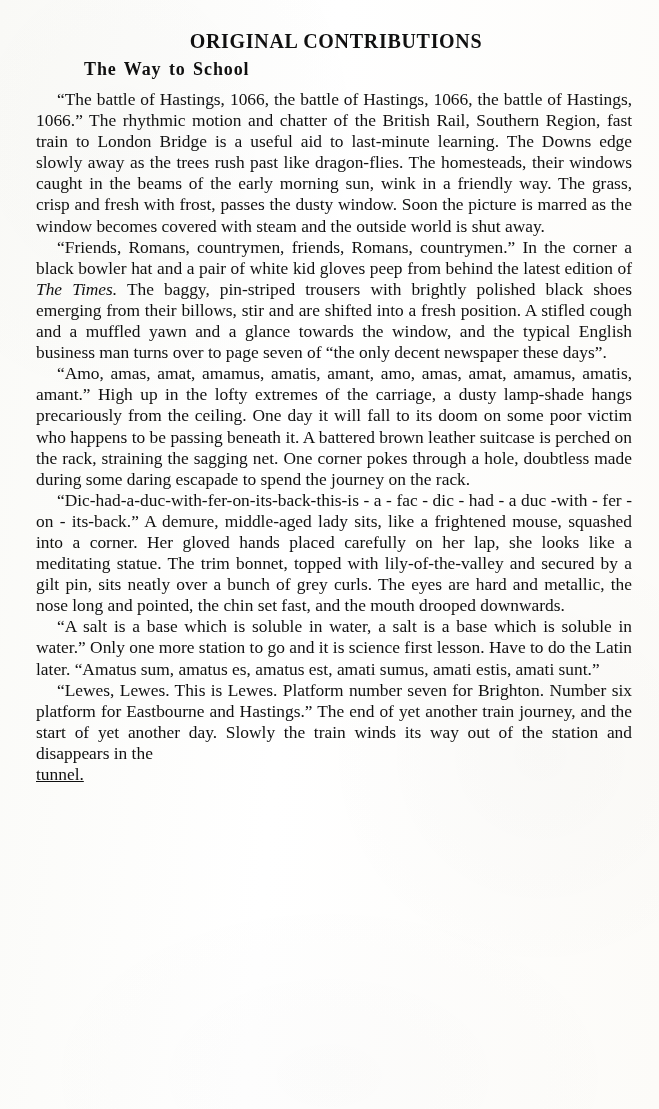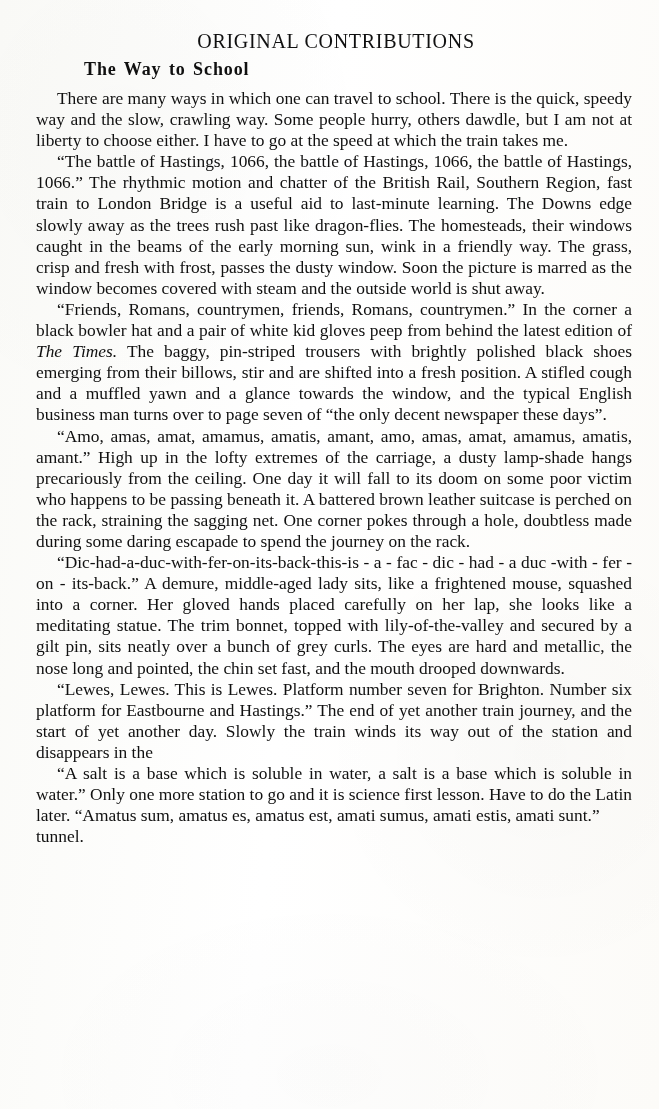--- a/index.html
+++ b/index.html
@@ -39,21 +39,21 @@
     z-index: 1;
     padding: 0;
   }
 
   .section-title {
     position: absolute;
     left: 36px;
     top: 30px;
     width: 600px;
     text-align: center;
-    font-weight: normal;
+    font-weight: bold;
     font-size: 20px;
     letter-spacing: 0.7px;
     line-height: 22px;
     font-family: "Liberation Serif", "DejaVu Serif", serif;
     text-rendering: optimizeLegibility;
   }
 
   .article-title {
     position: absolute;
     left: 36px;
@@ -98,50 +98,50 @@
   .byline-line {
     margin: 0;
     padding: 0;
     font-size: 17.4px;
     line-height: 21.1px;
     position: relative;
     text-indent: 0;
   }
   .byline-line .tail {
     display: inline-block;
+    text-decoration: underline;
   }
   .byline-line .byline {
     float: right;
     padding-right: 18px;
   }
 </style>
 </head>
 <body>
 
 <div class="page">
   <div class="content">
 
     <div class="section-title">ORIGINAL CONTRIBUTIONS</div>
 
     <div class="article-title">The Way to School</div>
 
     <div class="body-block">
 
-      <p class="para">There are many ways in which one can travel to school.  There is the quick, speedy way and the slow, crawling way.  Some people hurry, others dawdle, but I am not at liberty to choose either.  I have to go at the speed at which the train takes me.</p>
 
       <p class="para gap">“The battle of Hastings, 1066, the battle of Hastings, 1066, the battle of Hastings, 1066.”  The rhythmic motion and chatter of the British Rail, Southern Region, fast train to London Bridge is a useful aid to last-minute learning.  The Downs edge slowly away as the trees rush past like dragon-flies.  The homesteads, their windows caught in the beams of the early morning sun, wink in a friendly way.  The grass, crisp and fresh with frost, passes the dusty window.  Soon the picture is marred as the window becomes covered with steam and the outside world is shut away.</p>
 
       <p class="para gap"><span>“Friends, Romans, countrymen, friends, Romans, countrymen.”  In the corner a black bowler hat and a pair of white kid gloves peep from behind the latest edition of </span><span class="italic">The Times.</span><span>  The baggy, pin-striped trousers with brightly polished black shoes emerging from their billows, stir and are shifted into a fresh position.  A stifled cough and a muffled yawn and a glance towards the window, and the typical English business man turns over to page seven of “the only decent newspaper these days”.</span></p>
 
       <p class="para gap">“Amo, amas, amat, amamus, amatis, amant, amo, amas, amat, amamus, amatis, amant.”  High up in the lofty extremes of the carriage, a dusty lamp-shade hangs precariously from the ceiling.  One day it will fall to its doom on some poor victim who happens to be passing beneath it.  A battered brown leather suitcase is perched on the rack, straining the sagging net.  One corner pokes through a hole, doubtless made during some daring escapade to spend the journey on the rack.</p>
 
       <p class="para gap">“Dic-had-a-duc-with-fer-on-its-back-this-is - a - fac - dic - had - a duc -with - fer - on - its-back.”  A demure, middle-aged lady sits, like a frightened mouse, squashed into a corner.  Her gloved hands placed carefully on her lap, she looks like a meditating statue.  The trim bonnet, topped with lily-of-the-valley and secured by a gilt pin, sits neatly over a bunch of grey curls.  The eyes are hard and metallic, the nose long and pointed, the chin set fast, and the mouth drooped downwards.</p>
 
+      <p class="para gap">“A salt is a base which is soluble in water, a salt is a base which is soluble in water.”  Only one more station to go and it is science first lesson.  Have to do the Latin later.  “Amatus sum, amatus es, amatus est, amati sumus, amati estis, amati sunt.”</p>
+
       <p class="para gap">“Lewes, Lewes.  This is Lewes.  Platform number seven for Brighton.  Number six platform for Eastbourne and Hastings.”  The end of yet another train journey, and the start of yet another day. Slowly the train winds its way out of the station and disappears in the</p>
-
-      <p class="para gap">“A salt is a base which is soluble in water, a salt is a base which is soluble in water.”  Only one more station to go and it is science first lesson.  Have to do the Latin later.  “Amatus sum, amatus es, amatus est, amati sumus, amati estis, amati sunt.”</p>
 
       <p class="byline-line"><span class="tail">tunnel.</span></p>
 
     </div>
 
   </div>
 </div>
 
 </body></html>

